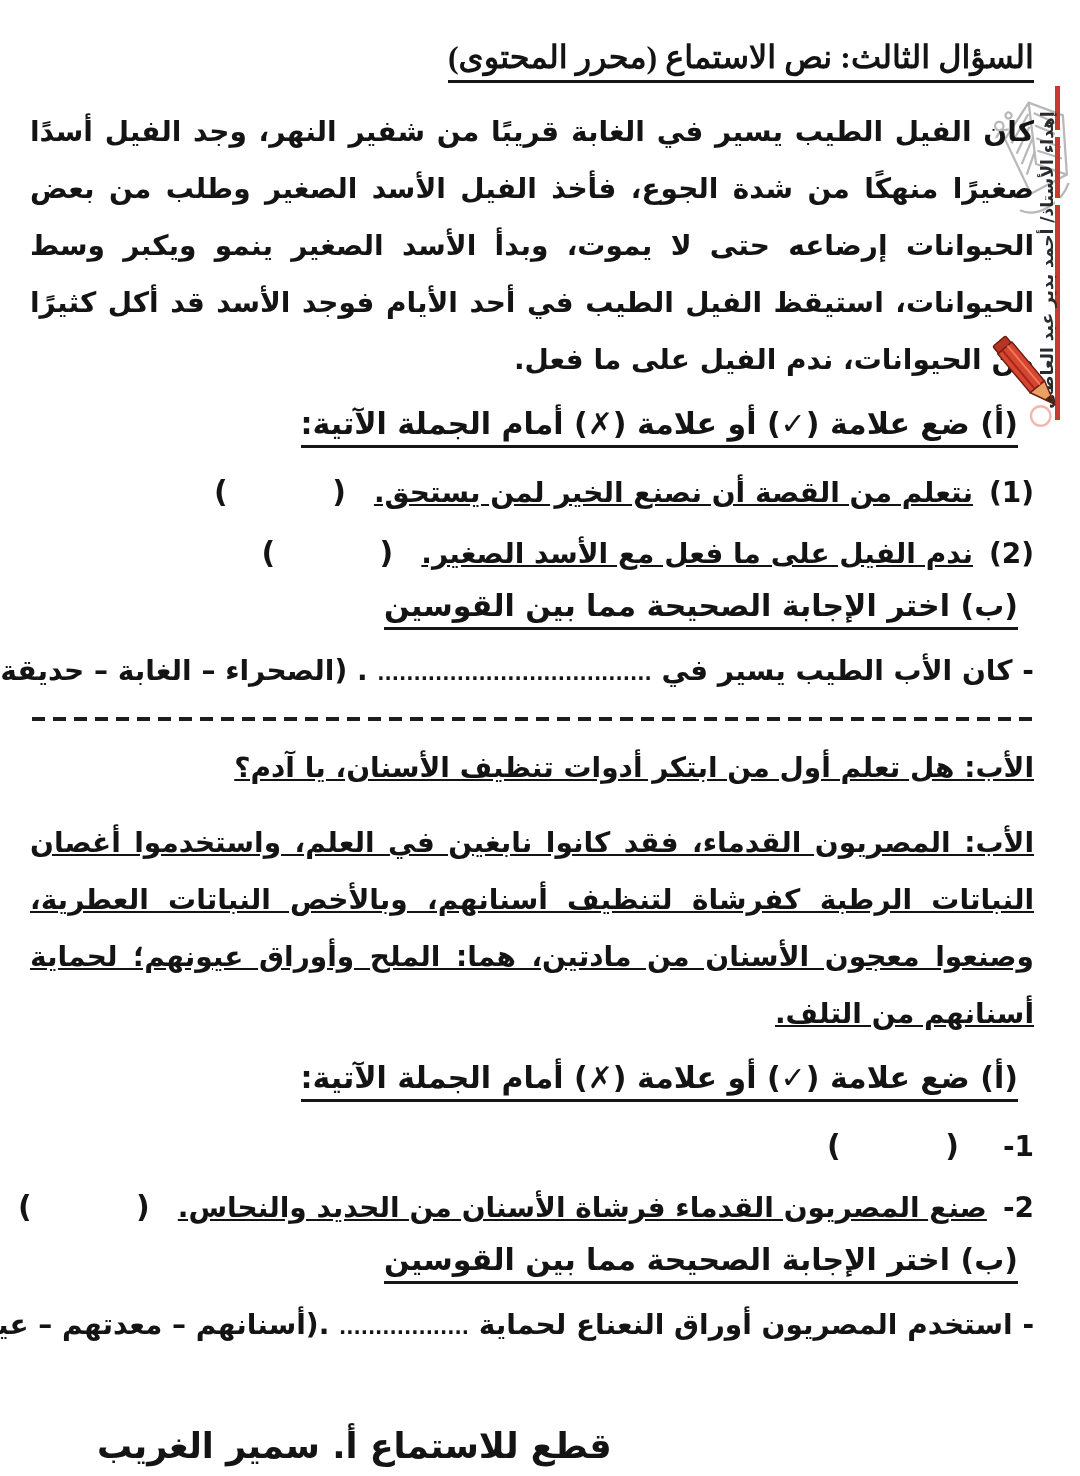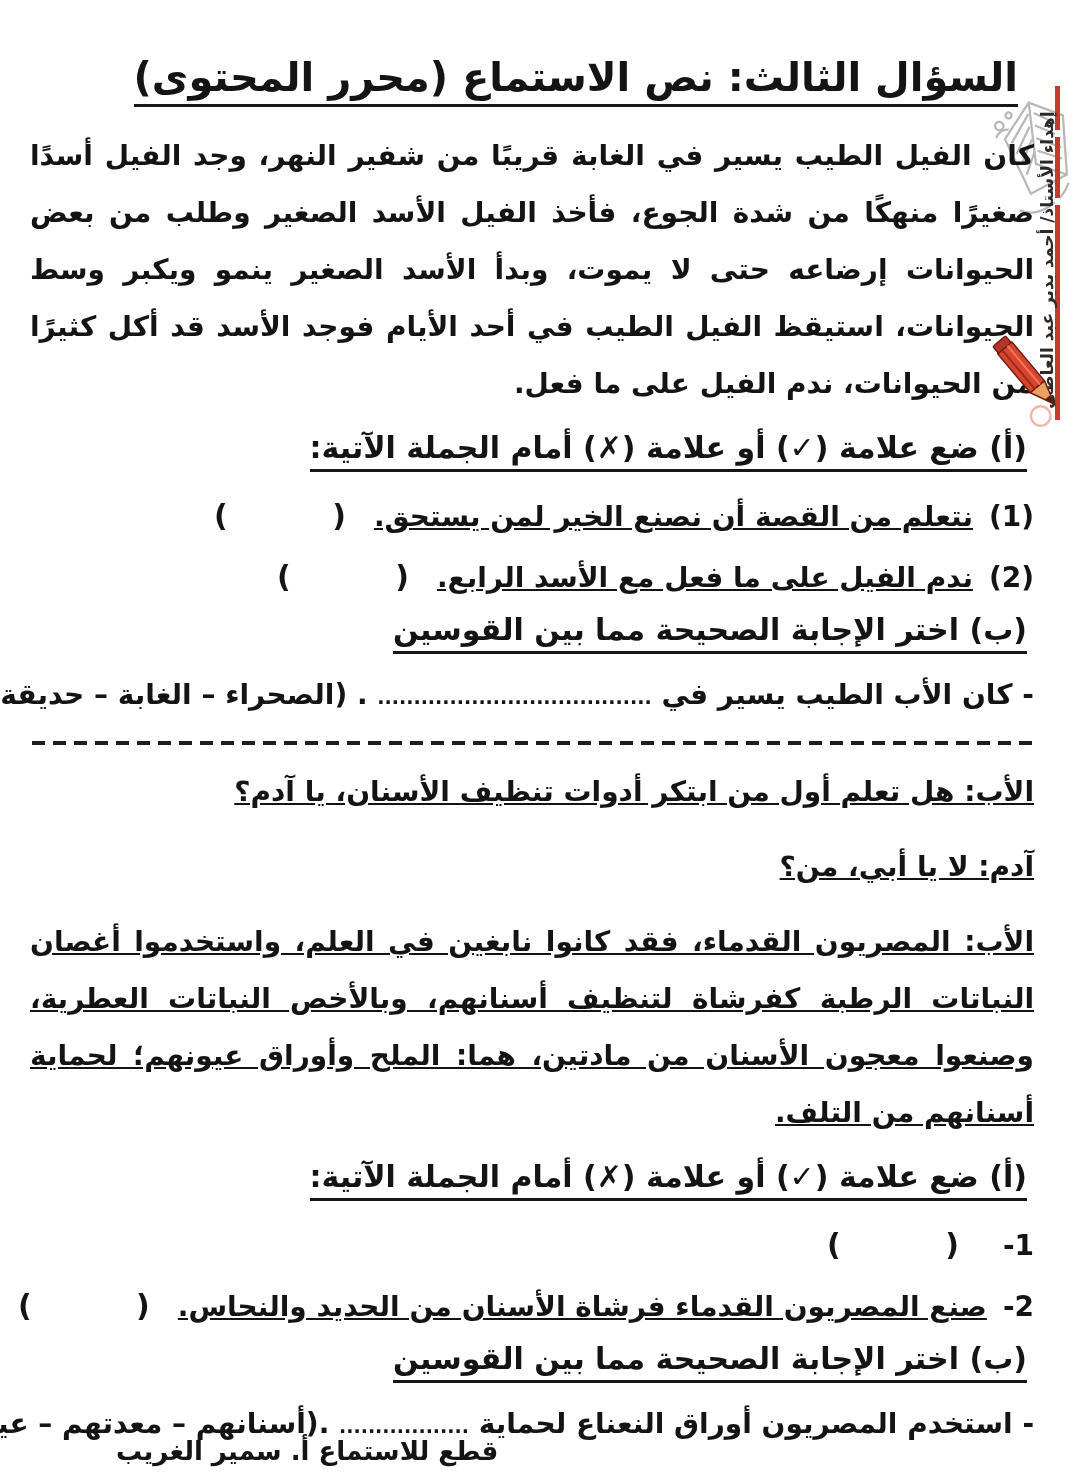--- a/index.html
+++ b/index.html
@@ -12,37 +12,38 @@
     font-family:"DejaVu Sans",sans-serif;
     font-weight:700;
     color:#141414;
   }
   .content{
     position:absolute;inset:0;
     padding:38px 46px 0 30px;
     box-sizing:border-box;
   }
   .q-title{
-    font-size:40px;
-    margin:16px;
+    font-size:32px;
+    margin:0;
     display:block;
+    font-family:Liberation Serif, serif;
   }
   .uline{
     display:inline-block;
     border-bottom:3px solid #161616;
     padding-bottom:4px;
   }
   .passage{
     margin:20px 0 0;
     font-size:28px;
     line-height:57px;
     text-align:justify;
   }
   .part-heading{
-    margin:18px 7px 0;
+    margin:18px 16px 0;
     font-size:30px;
   }
   .item-row{
     display:flex;
     align-items:baseline;
     margin:26px 0 0;
     font-size:28px;
   }
   .item-num{flex:0 0 auto;margin-left:16px;}
   .item-text{flex:0 0 auto;text-decoration:underline;}
@@ -71,22 +72,22 @@
   .dialog-line{
     margin:18px 0 0;
     font-size:28px;
     line-height:57px;
     text-decoration:underline;
   }
   .dialog-long{text-align:justify;}
   .footer-credit{
     position:absolute;
     bottom:10px;
-    left:116px;
-    font-size:26px;
+    left:97px;
+    font-size:35px;
   }
   
   .red-vline{
     position:absolute;
     left:1055px;top:86px;
     width:5px;height:334px;
     background:linear-gradient(#c23b2c 0 44px,#ffffff 44px 51px,#c23b2c 51px 112px,#ffffff 112px 119px,#c23b2c 119px 100%);
   }
   .dedication{
     position:absolute;
@@ -152,38 +153,37 @@
 
     <h3 class="part-heading"><span class="uline">(أ) ضع علامة (✓) أو علامة (✗) أمام الجملة الآتية:</span></h3>
 
     <div class="item-row">
       <span class="item-num">(1)</span>
       <span class="item-text">نتعلم من القصة أن نصنع الخير لمن يستحق.</span>
       <span class="answer-blank">(          )</span>
     </div>
     <div class="item-row">
       <span class="item-num">(2)</span>
-      <span class="item-text">ندم الفيل على ما فعل مع الأسد الرابع.</span>
+      <span class="item-text">ندم الفيل على ما فعل مع الأسد الصغير.</span>
       <span class="answer-blank">(          )</span>
     </div>
 
     <h3 class="part-heading"><span class="uline">(ب) اختر الإجابة الصحيحة مما بين القوسين</span></h3>
 
     <div class="fill-line">
       <span>- كان الأب الطيب يسير في</span>
       <span class="dots">......................................</span>
       <span> . (الصحراء – الغابة – حديقة الحيوان)</span>
     </div>
 
     <div class="dashed-divider"></div>
 
     <div class="q4-block">
 
       <p class="dialog-line">الأب: هل تعلم أول من ابتكر أدوات تنظيف الأسنان، يا آدم؟</p>
-      <p class="dialog-line">آدم: لا يا أبي، من؟</p>
       <p class="dialog-line dialog-long">الأب: المصريون القدماء، فقد كانوا نابغين في العلم، واستخدموا أغصان النباتات الرطبة كفرشاة لتنظيف أسنانهم، وبالأخص النباتات العطرية، وصنعوا معجون الأسنان من مادتين، هما: الملح وأوراق عيونهم؛ لحماية أسنانهم من التلف.</p>
 
       <h3 class="part-heading"><span class="uline">(أ) ضع علامة (✓) أو علامة (✗) أمام الجملة الآتية:</span></h3>
 
       <div class="item-row">
         <span class="item-num">1-</span>
         <span class="answer-blank">(          )</span>
       </div>
       <div class="item-row">
         <span class="item-num">2-</span>

